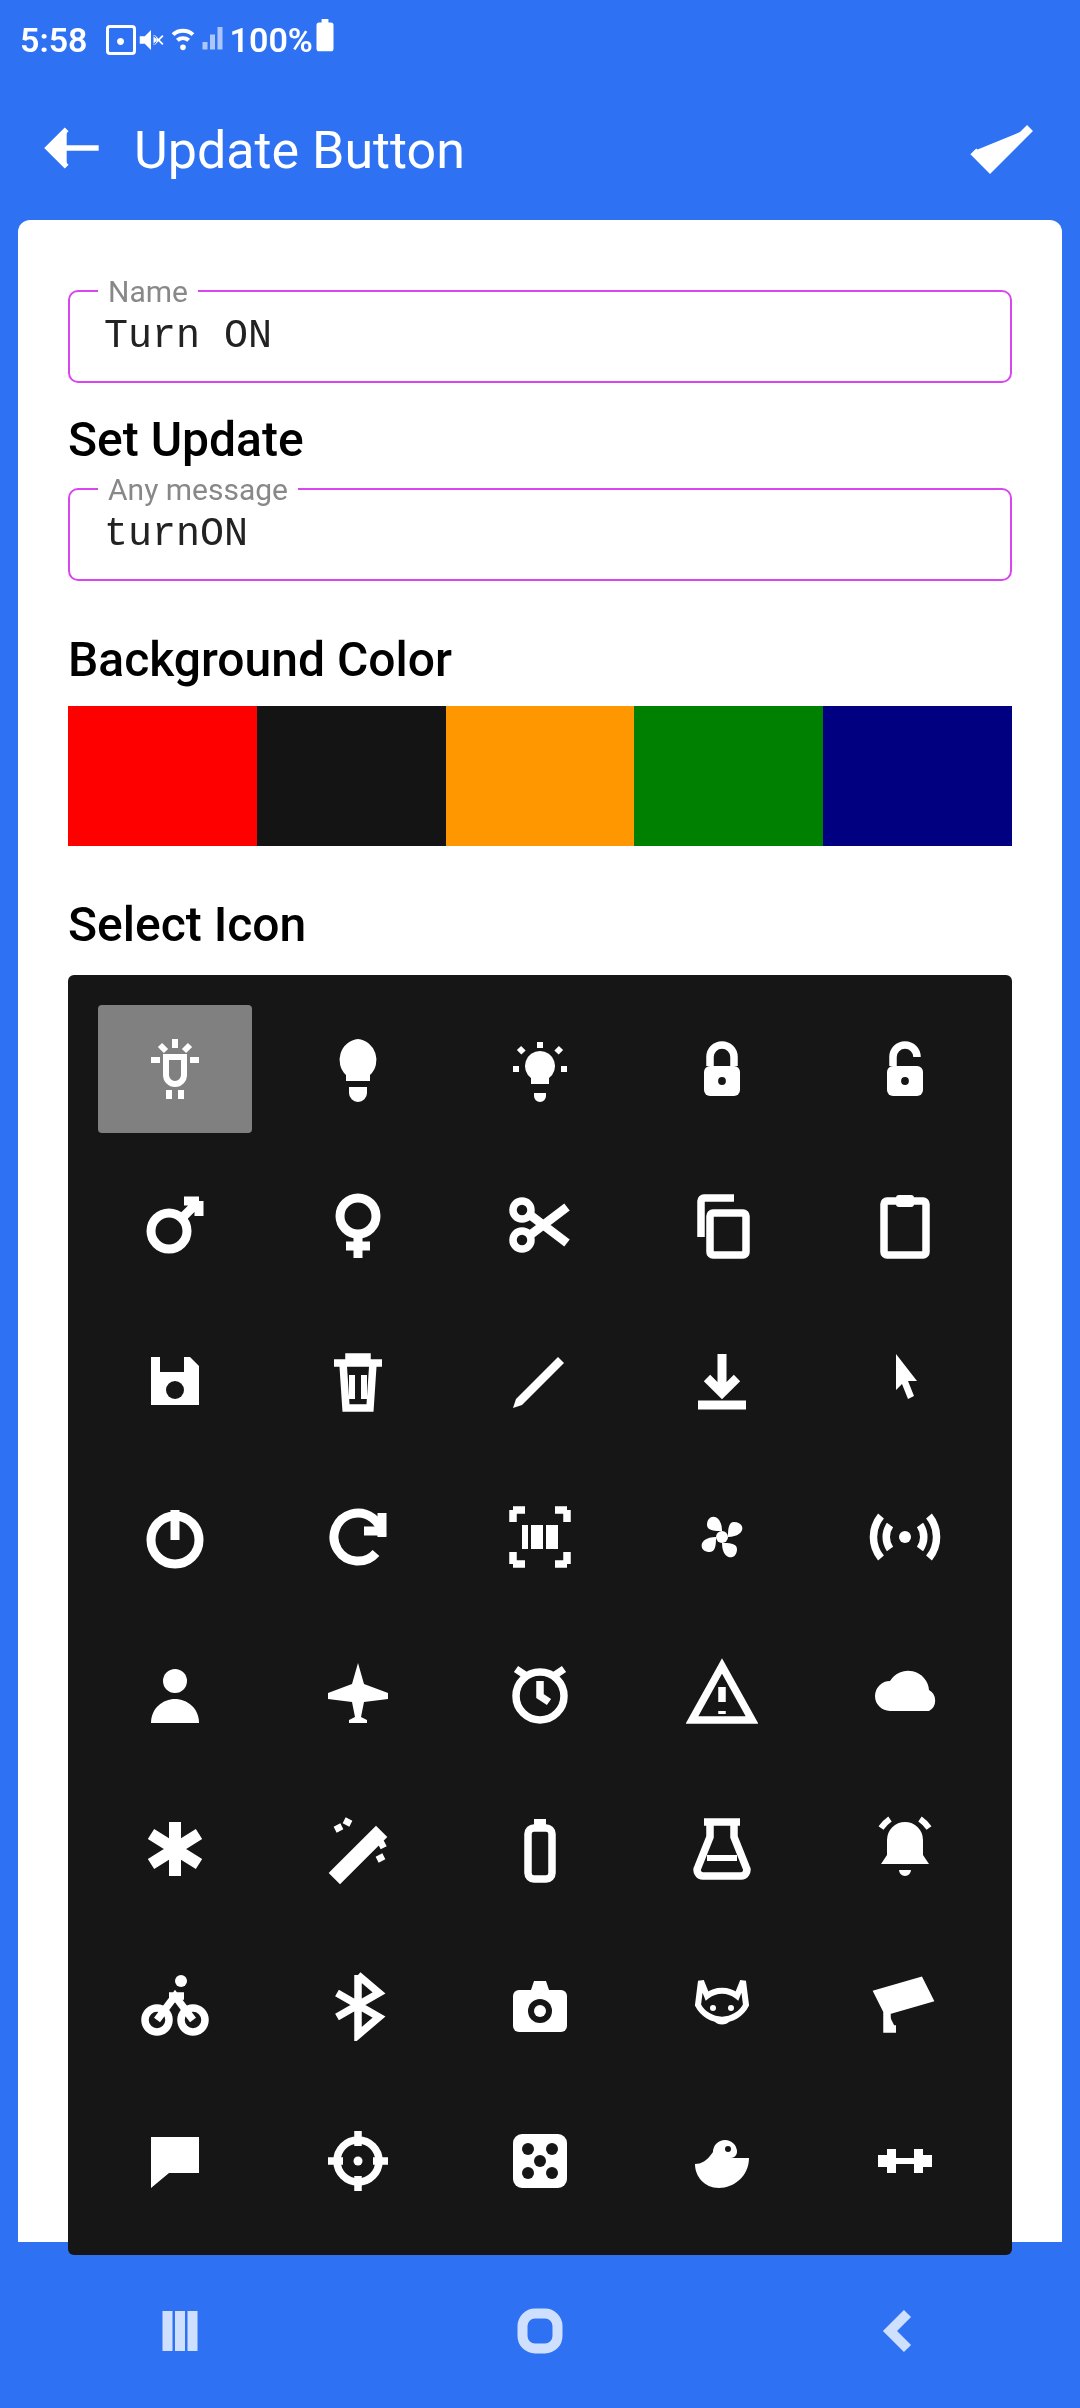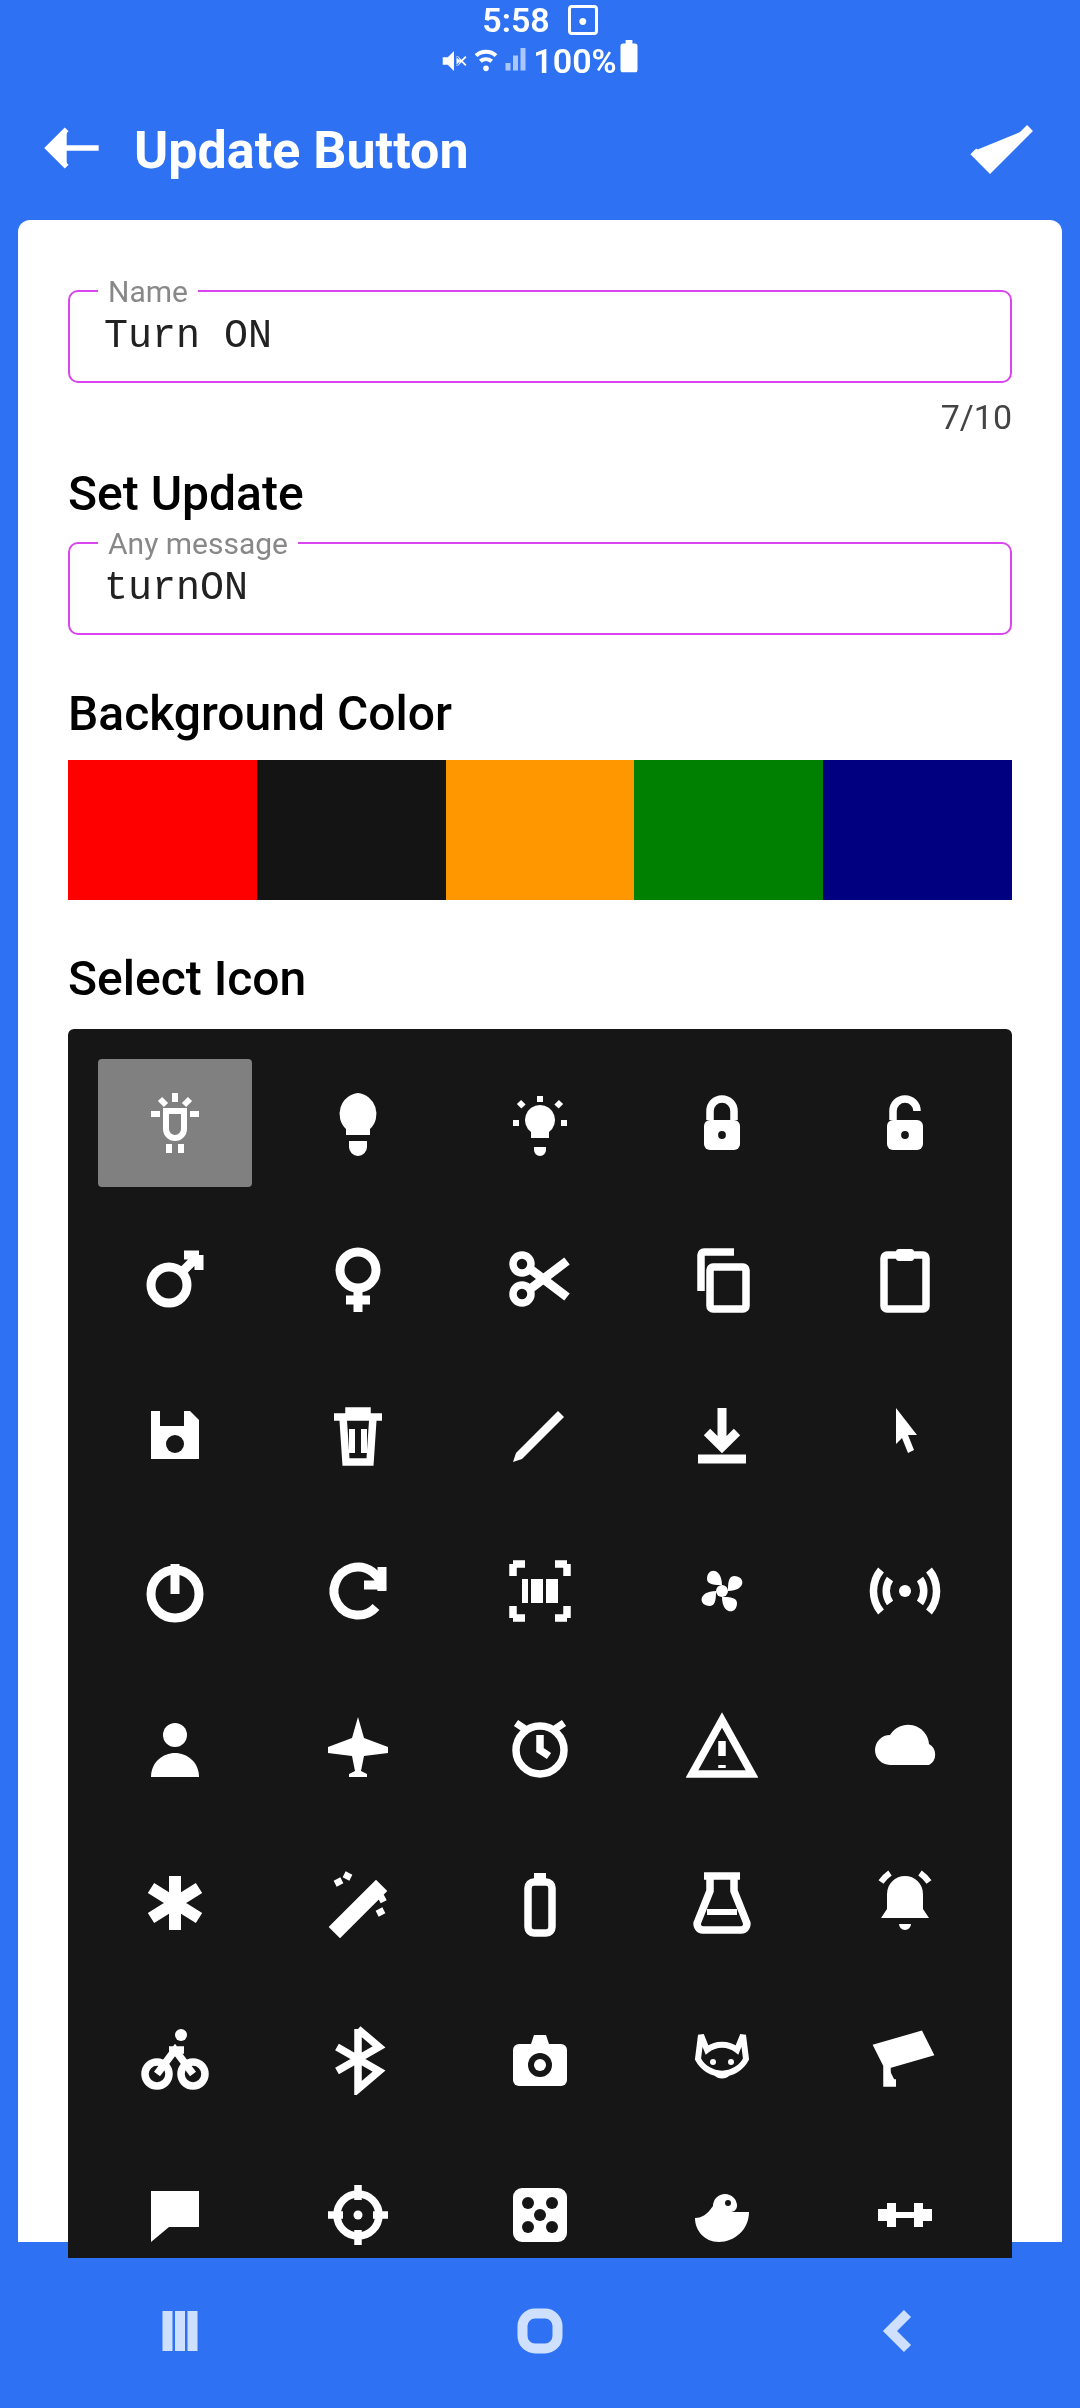--- a/index.html
+++ b/index.html
@@ -1,20 +1,20 @@
 <!DOCTYPE html>
 <html><head>
 <meta charset="utf-8">
 <style>
   * { box-sizing: border-box; margin: 0; padding: 0; }
   html, body { width: 1080px; height: 2408px; font-family: -apple-system, Roboto, "Segoe UI", sans-serif; background: #2E72F3; overflow: hidden; }
-  .statusbar { height: 80px; display:flex; align-items:center; justify-content:flex-start; padding:0 20px; color:#fff; font-size:34px; font-weight:600;flex-direction:column; }
+  .statusbar { height: 80px; display:flex; align-items:center; justify-content:flex-start; padding:0 20px; color:#fff; font-size:34px; font-weight:600; }
   .statusbar .right { display:flex; align-items:center; }
   .appbar { height:140px; display:flex; align-items:center; padding:0 40px; color:#fff; }
-  .appbar .title { font-size:52px; font-weight:700; margin-left:30px; flex:1; }
+  .appbar .title { font-size:52px; font-weight:400; margin-left:30px; flex:1; }
   .appbar svg { fill:#fff; stroke:#fff; }
   .card { background:#fff; margin:0 18px; border-radius:12px 12px 0 0; padding:50px 50px 30px 50px; height: 2022px; }
   .section-label { font-size:48px; font-weight:500; color:#000; margin-bottom:8px; }
   .field-wrap { position:relative; border:2px solid #d946ef; border-radius:10px; margin-top:20px; }
   .float-label { position:absolute; top:-18px; left:28px; background:#fff; padding:0 10px; color:#888; font-size:30px; }
   .field-input { width:100%; border:none; outline:none; padding:22px 34px; font-size:40px; color:#222; font-family:Liberation Mono, monospace; background:transparent; border-radius:10px; }
   .counter { text-align:right; font-size:34px; color:#444; margin-top:14px; }
   .spacer { height:50px; }
   .color-row { display:flex; height:140px; margin-top:18px; }
   .color-swatch { flex:1; }
@@ -74,21 +74,20 @@
       </svg>
   </span>
 </div>
 
 <div class="card">
 
   <div class="field-wrap">
     <span class="float-label">Name</span>
     <input class="field-input" value="Turn ON" style="">
   </div>
-  <div class="counter">7/10</div>
 
   <div style="height:28px"></div>
 
   <div class="section-label">Set Update</div>
   <div class="field-wrap">
     <span class="float-label">Any message</span>
     <input class="field-input" value="turnON" style="">
   </div>
 
   <div class="spacer"></div>

